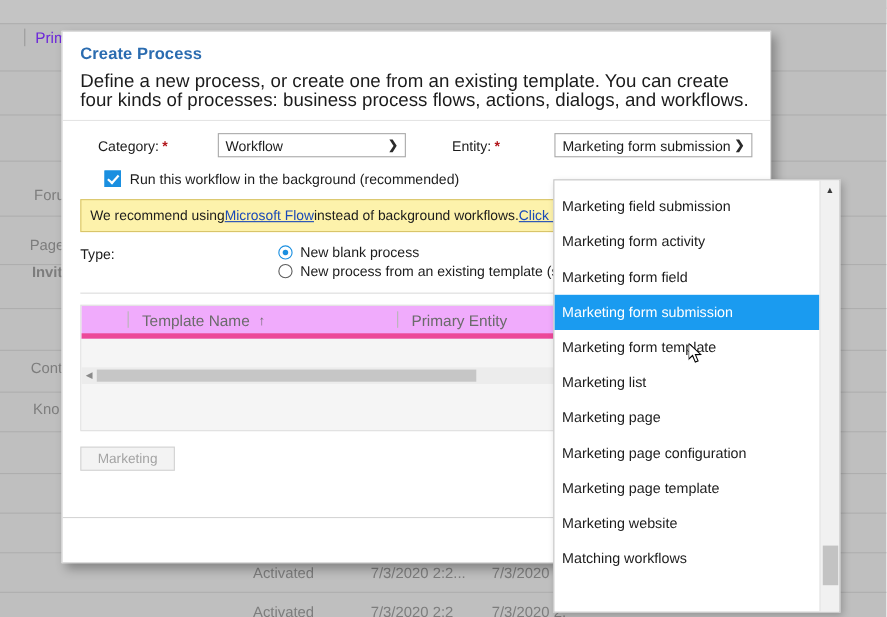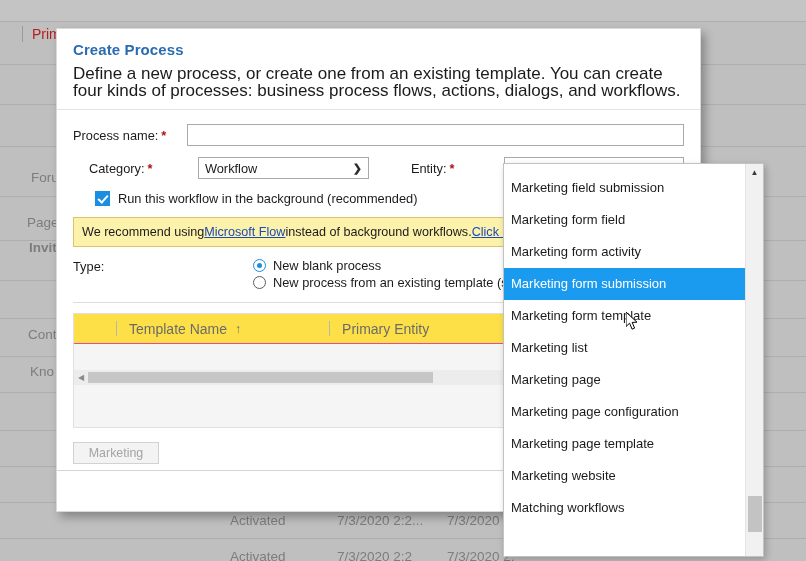--- a/index.html
+++ b/index.html
@@ -37,21 +37,21 @@
     border-bottom: 1px solid #aeaeae;
   }
   .bg-cell {
     position: absolute;
     color: #7d7d7d;
     font-size: 13.5px;
     white-space: nowrap;
   }
   .bg-colhead {
     position: absolute;
-    color: #b91c1c;
+    color: #6d28d9;
     font-size: 14px;
     white-space: nowrap;
   }
   .bg-colsep {
     position: absolute;
     width: 1px;
     background: #9a9a9a;
   }
   .bg-topstrip {
     position: absolute;
@@ -215,39 +215,39 @@
   .tgrid {
     margin: 10px 16px 0 16px;
     border: 1px solid #e0e0e0;
     background: #f5f5f5;
     height: 115px;
     position: relative;
     overflow: hidden;
   }
   .tgrid-head {
     height: 30px;
-    background: #fde047;
-    border-bottom: 1px solid #ec4899;
+    background: #f0abfc;
+    border-bottom: 5px solid #ec4899;
     display: flex;
     align-items: center;
   }
   .tgrid-col {
     display: flex;
     align-items: center;
     color: #6b6b6b;
     font-size: 14px;
     white-space: nowrap;
   }
   .tgrid-col .vbar {
     width: 1px; height: 15px;
     background: #b6b6b6;
     margin: 0 12px 0 0;
   }
   .col-template { margin-left: 42px; }
-  .col-primary { margin-left: 88px; }
+  .col-primary { margin-left: 120px; }
   .sort-arrow { margin-left: 8px; font-size: 12px; color: #6b6b6b; }
   .tgrid-body { height: 84px; background: #f5f5f5; position: relative; }
   .hscroll {
     position: absolute;
     left: 0; right: 0;
     top: 26px;
     height: 15px;
     background: #ececec;
     display: flex;
     align-items: center;
@@ -381,26 +381,20 @@
 
   <div class="dialog">
 
     <div class="dlg-header">
       <div class="dlg-title">Create Process</div>
       <div class="dlg-subtitle">Define a new process, or create one from an existing template. You can create four kinds of processes: business process flows, actions, dialogs, and workflows.</div>
     </div>
 
     <div class="dlg-body">
 
-      <div class="form-row row-processname">
-        <div class="lbl">
-          <span>Process name:</span><span class="req">*</span>
-        </div>
-        <input class="txtfield" type="text" value="" style="">
-      </div>
 
       <div class="form-row row-category">
         <div class="lbl lbl-cat">
           <span>Category:</span><span class="req">*</span>
         </div>
         <div class="selectbox sel-category">
           <span>Workflow</span>
           <span class="chev">❯</span>
         </div>
 
@@ -465,22 +459,22 @@
       <div class="props-btn">Marketing</div>
 
     </div>
 
     <div class="dlg-footer-sep"></div>
   </div>
 
   <div class="dropdown">
     <div class="dd-list" id="dd-list">
         <div class="dd-item">Marketing field submission</div>
+        <div class="dd-item">Marketing form activity</div>
         <div class="dd-item">Marketing form field</div>
-        <div class="dd-item">Marketing form activity</div>
         <div class="dd-item selected">Marketing form submission</div>
         <div class="dd-item">Marketing form template</div>
         <div class="dd-item">Marketing list</div>
         <div class="dd-item">Marketing page</div>
         <div class="dd-item">Marketing page configuration</div>
         <div class="dd-item">Marketing page template</div>
         <div class="dd-item">Marketing website</div>
         <div class="dd-item">Matching workflows</div>
       </div>
     <div class="dd-scroll">

